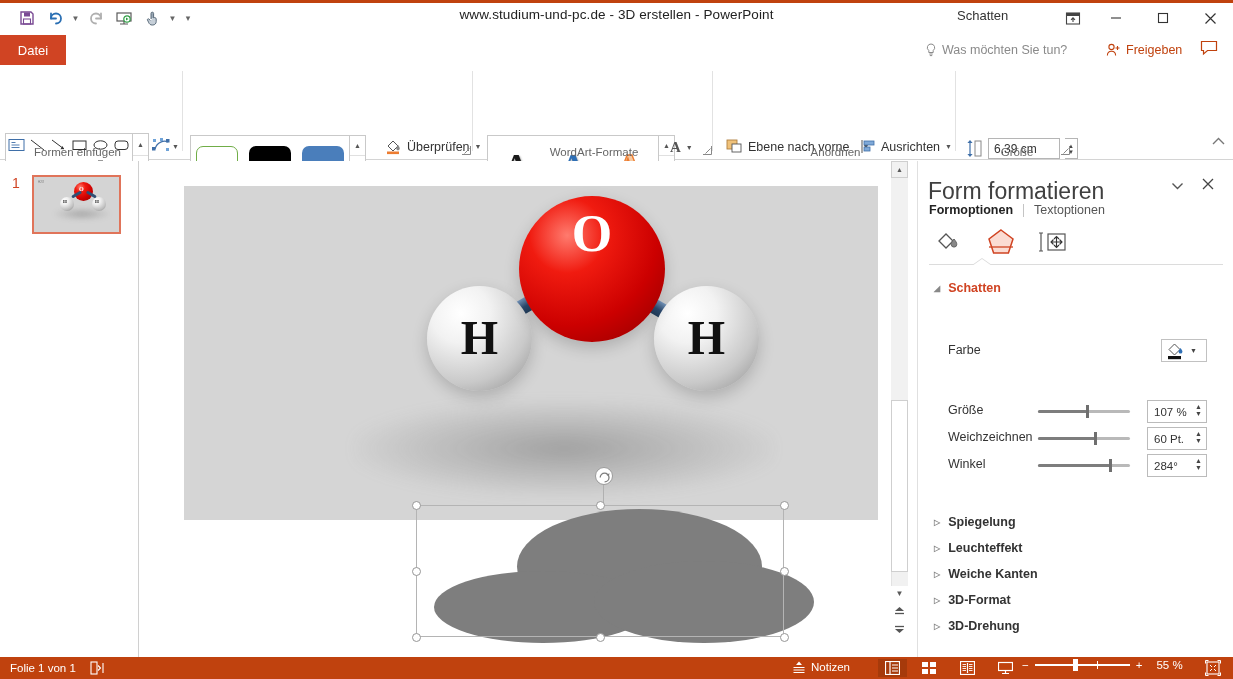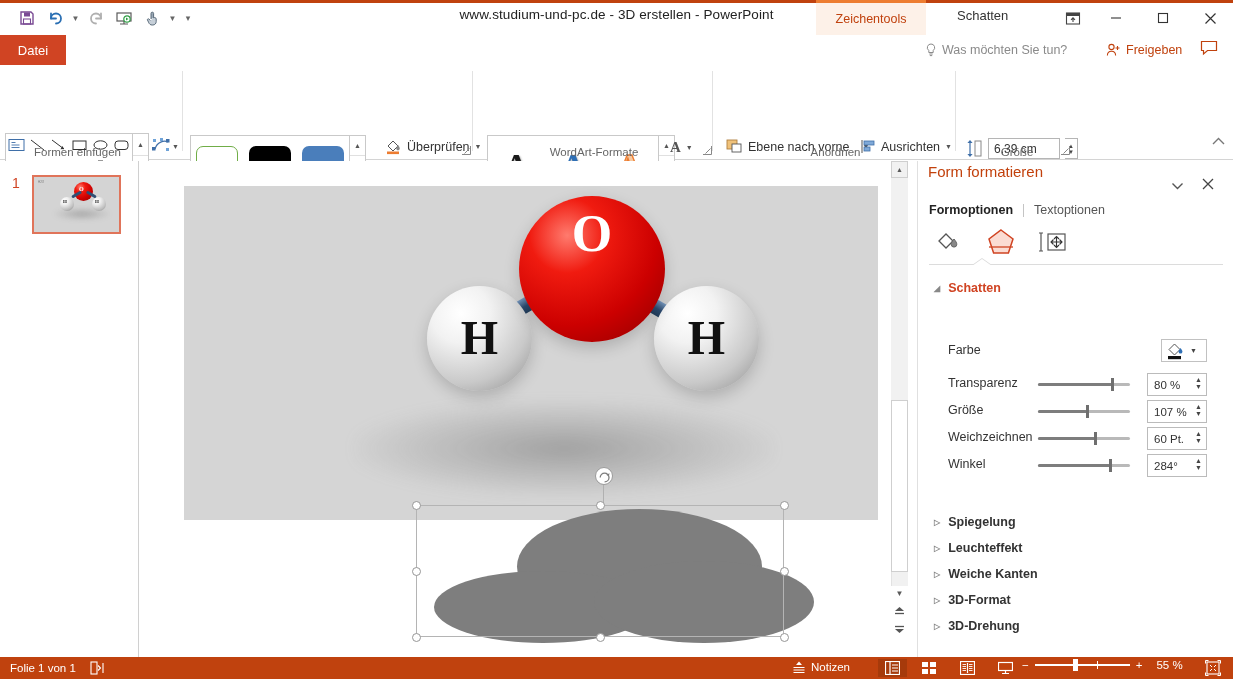--- a/index.html
+++ b/index.html
@@ -276,21 +276,21 @@
     display: flex; align-items: center; justify-content: center;
     font-size: 8px; color: #5a5a5a; background: #fff;
   }
 
   
   .taskpane {
     position: absolute; left: 917px; top: 161px; width: 316px; height: 496px;
     background: #ffffff; border-left: 1px solid #e0e0e0;
   }
   .tp-title {
-    position: absolute; left: 10px; top: 2px; font-size: 15px; color: #c2410c; font-weight: normal;
+    position: absolute; left: 10px; top: 17px; font-size: 23px; color: #404040; font-weight: normal;
   }
   .tp-dd {
     position: absolute; right: 48px; top: 17px; width: 16px; height: 16px;
     display: flex; align-items: center; justify-content: center; color: #555; font-size: 9px;
   }
   .tp-close {
     position: absolute; right: 16px; top: 14px; width: 18px; height: 18px;
     display: flex; align-items: center; justify-content: center; color: #444; font-size: 15px;
   }
   .tp-tabs { position: absolute; left: 11px; top: 42px; display: flex; align-items: center; gap: 10px; }
@@ -395,21 +395,20 @@
         <svg width="16" height="16" viewBox="0 0 16 16">
             <path d="M7 9V3.5a1.3 1.3 0 0 1 2.6 0V8" fill="#9aa8b5" stroke="#5a6b7a" stroke-width="1"></path>
             <path d="M9.6 8c0-.8 2.6-.6 2.6 1v2.6c0 1.8-1.3 3.4-3.4 3.4H8c-1.6 0-2.6-1-3.2-2.2L3.5 10c-.4-.8.6-1.6 1.3-1l1.6 1.4" fill="#c6cfd8" stroke="#5a6b7a" stroke-width="1"></path>
           </svg>
       </div>
       <div class="qat-caret">▼</div>
       <div class="qat-caret" style="width:16px;font-size:9px;">▾</div>
     </div>
 
     <div class="win-title">www.studium-und-pc.de - 3D erstellen  -  PowerPoint</div>
-    <div class="ctx-tab-label">Zeichentools</div>
     <div class="signin">Schatten</div>
     <div class="ribbon-display">
       <svg width="16" height="15" viewBox="0 0 16 15">
           <rect x="1.5" y="2" width="13" height="11" fill="none" stroke="#444" stroke-width="1.1"></rect>
           <rect x="1.5" y="2" width="13" height="3" fill="#444"></rect>
           <path d="M8 11V7M6 8.8L8 6.8l2 2" fill="none" stroke="#444" stroke-width="1.1"></path>
         </svg>
     </div>
     <div class="wbtn min">
       <svg width="12" height="12" viewBox="0 0 12 12">
@@ -966,31 +965,20 @@
           <svg width="20" height="19" viewBox="0 0 20 19">
               <path d="M3 8.5l5.5-5.5 5.5 5.5-5.5 5.5z" fill="#fff" stroke="#555" stroke-width="1"></path>
               <path d="M14.5 7c1.4 1.7 1.9 2.8 1.9 3.7a1.9 1.9 0 1 1-3.8 0c0-.9.5-2 1.9-3.7z" fill="#2f6fb5"></path>
               <rect x="2" y="15" width="13" height="3.2" fill="#111"></rect>
             </svg>
         </div>
         <div class="pbtn-caret">▼</div>
       </div>
     </div>
 
-    <div class="prow" style="top:211px;">
-      <div class="plabel">Transparenz</div>
-      <div class="slider-track" style="left:120px;width:92px;"></div>
-      <div class="slider-fill" style="left:120px;width:74px;"></div>
-      <div class="slider-knob" style="left:193px;"></div>
-      <div class="spinbox">80 %</div>
-      <div class="spinbox-arrows" style="right:32px;top:4px;">
-          <span>▲</span>
-          <span>▼</span>
-        </div>
-    </div>
 
     <div class="prow" style="top:238px;">
       <div class="plabel">Größe</div>
       <div class="slider-track" style="left:120px;width:92px;"></div>
       <div class="slider-fill" style="left:120px;width:49px;"></div>
       <div class="slider-knob" style="left:168px;"></div>
       <div class="spinbox">107 %</div>
       <div class="spinbox-arrows" style="right:32px;top:4px;">
           <span>▲</span>
           <span>▼</span>

